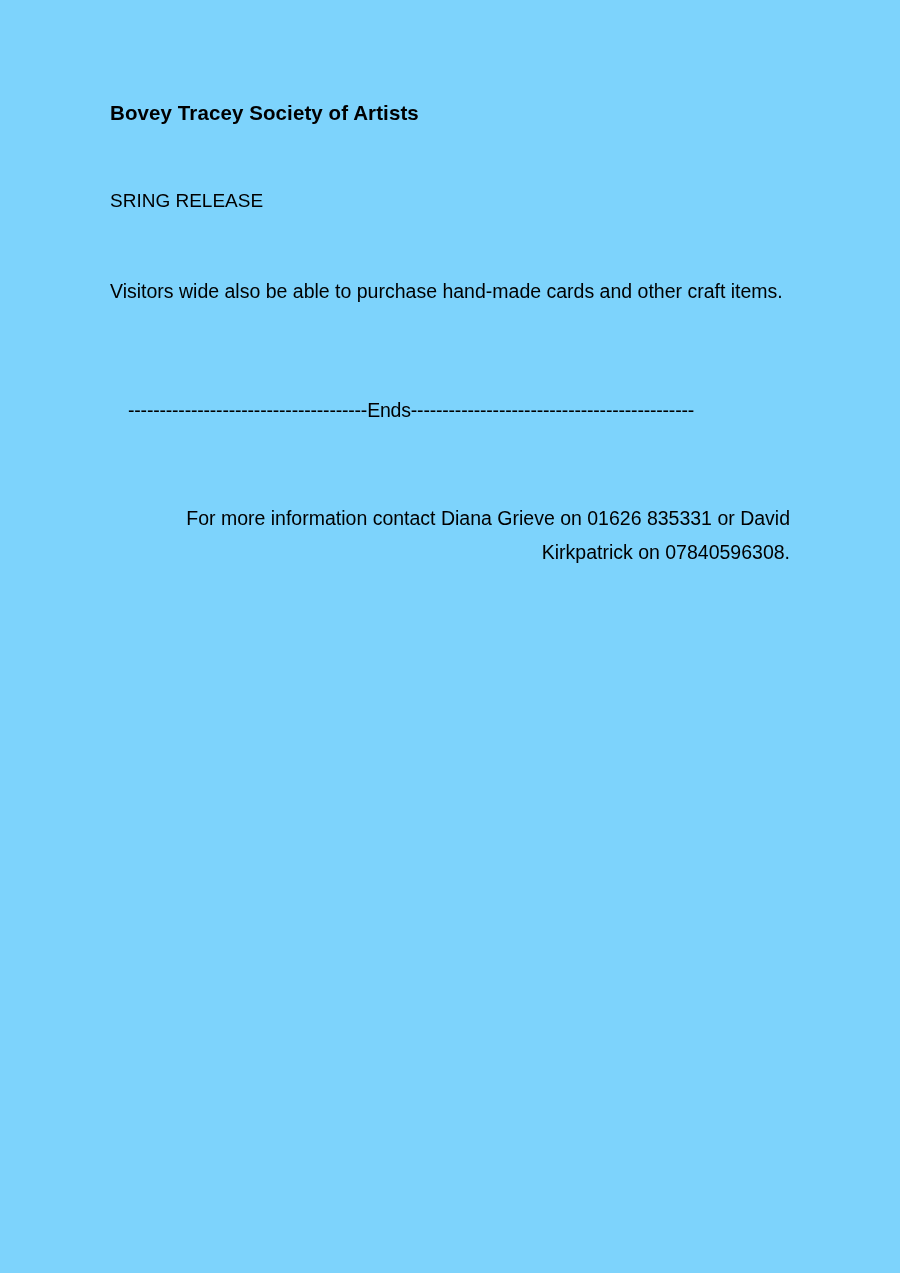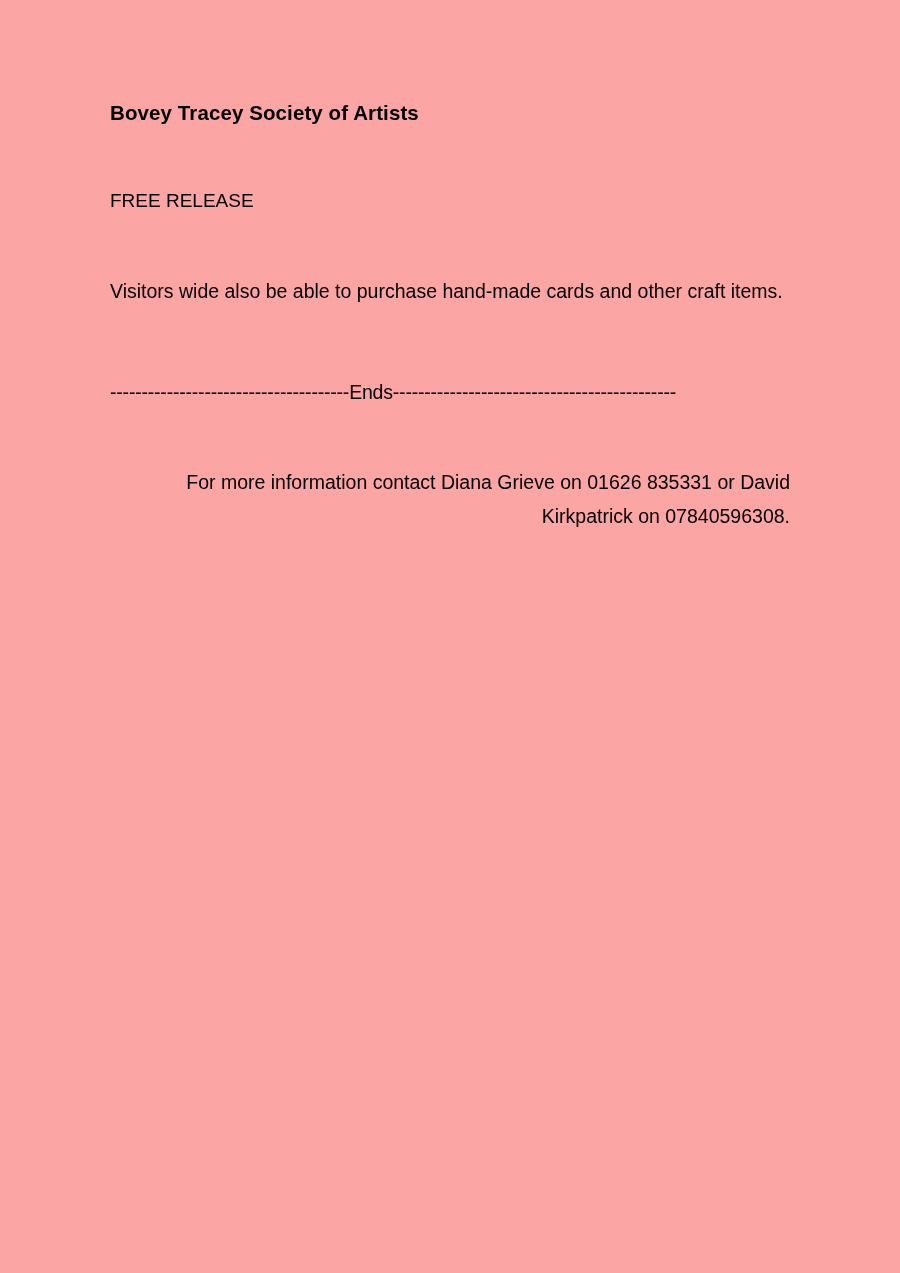--- a/index.html
+++ b/index.html
@@ -11,21 +11,21 @@
     width: 900px;
     height: 1273px;
     font-family: "Liberation Sans", sans-serif;
     color: #000000;
     -webkit-font-smoothing: antialiased;
   }
   .page {
     position: relative;
     width: 900px;
     height: 1273px;
-    background: #fca5a5;
+    background: #7dd3fc;
     box-sizing: border-box;
     padding: 100px 110px 0 110px;
   }
   .doc-title {
     font-size: 20.5px;
     font-weight: bold;
     letter-spacing: 0.1px;
     margin: 0;
     padding: 0;
     line-height: 1.3;
@@ -41,21 +41,21 @@
     font-size: 19.5px;
     line-height: 1.72;
     margin: 0 0 13px 0;
     max-width: 690px;
   }
   .body-par.last-block { margin-bottom: 0; }
   .spacer-3 { height: 55px; }
   .ends-line {
     font-size: 19.5px;
     line-height: 1.6;
-    margin: 0;
+    margin: 18px;
     white-space: nowrap;
     letter-spacing: -0.2px;
   }
   .spacer-4 { height: 58px; }
   .contact {
     font-size: 19.5px;
     line-height: 1.72;
     margin: 0;
     text-align: right;
     max-width: 690px;
@@ -63,21 +63,21 @@
 </style>
 </head>
 <body>
 
 <div class="page">
 
   <h1 class="doc-title">Bovey Tracey Society of Artists</h1>
 
   <div class="spacer-1"></div>
 
-  <p class="press-release">FREE RELEASE</p>
+  <p class="press-release">SRING RELEASE</p>
 
   <div class="spacer-2"></div>
 
 
 
 
 
   <p class="body-par">Visitors wide also be able to purchase hand-made cards and other craft items.</p>
 
 

